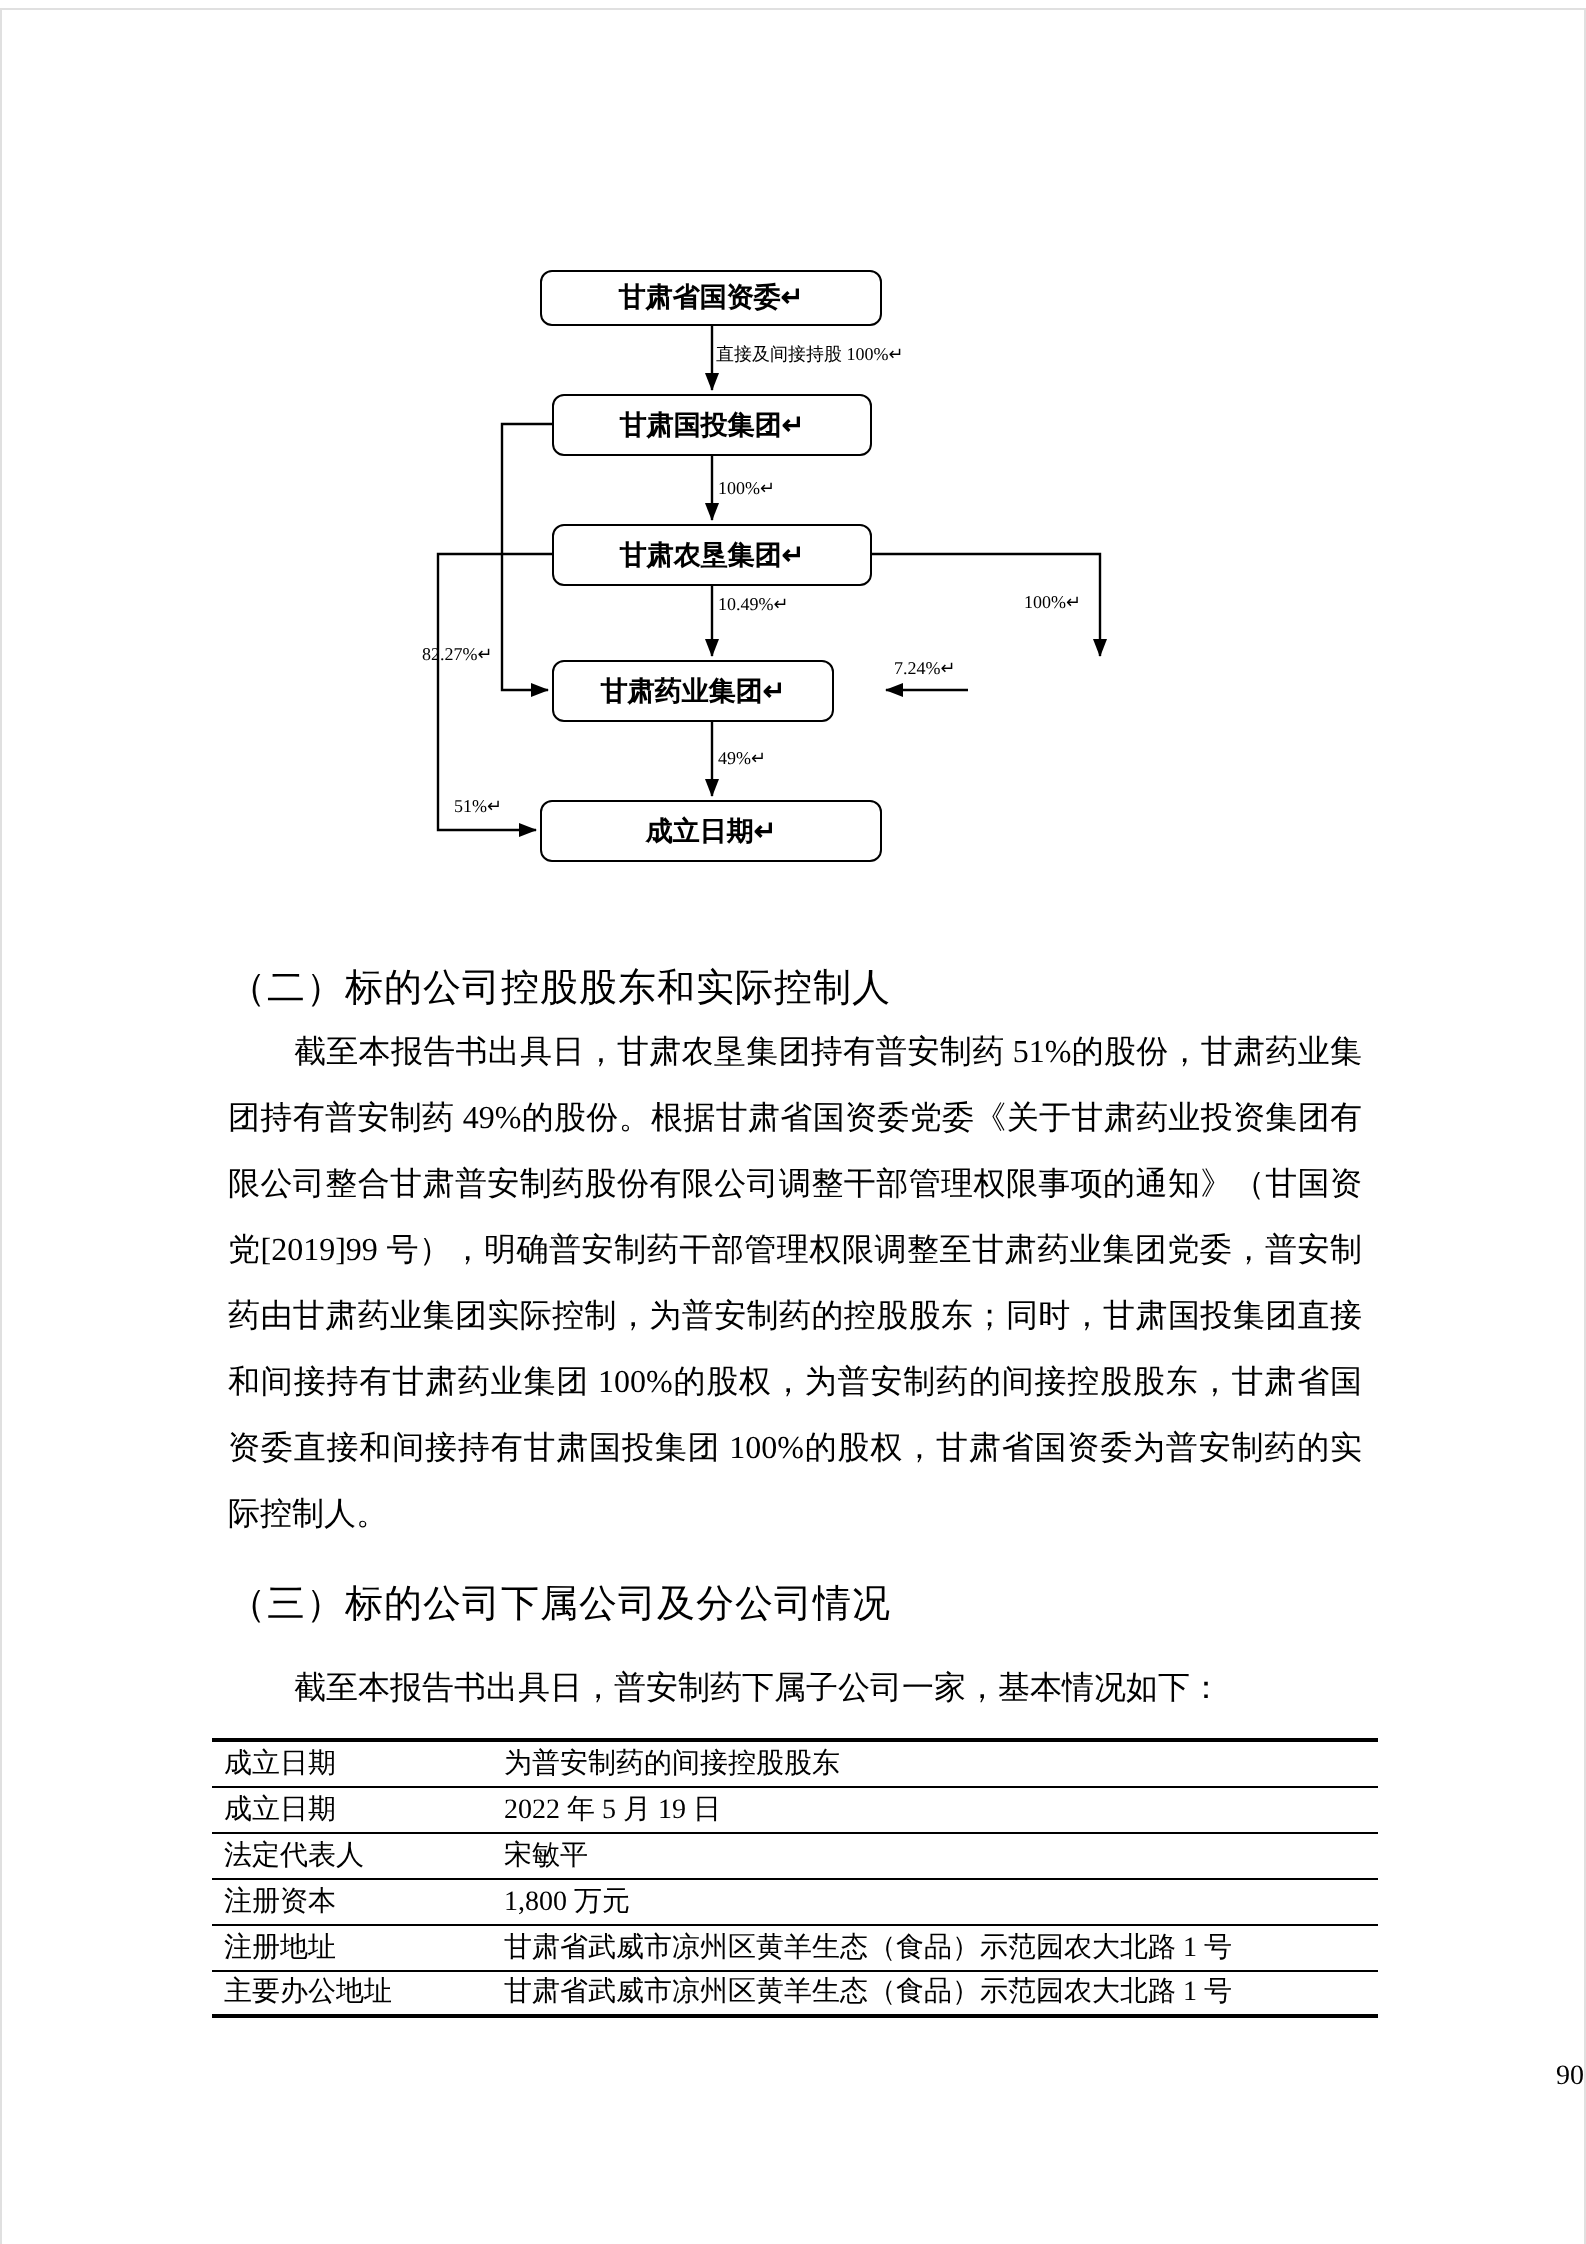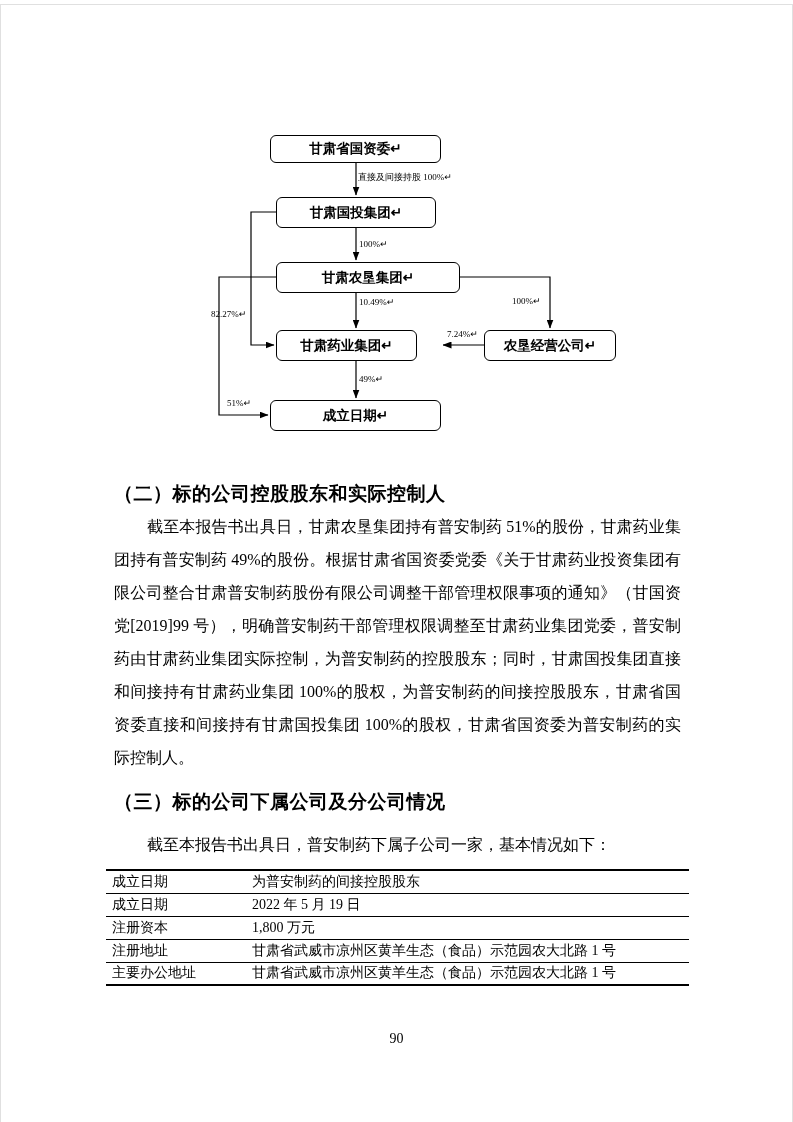--- a/index.html
+++ b/index.html
@@ -18,21 +18,21 @@
     font-weight:bold; font-size:13.5px; background:#fff;
     font-family:"Liberation Serif", serif; white-space:nowrap;
   }
   .edge-label {
     position:absolute; font-size:9px; line-height:11px; white-space:nowrap;
     font-family:"Liberation Serif", serif; color:#000;
   }
   
   .sec-heading {
     position:absolute; left:113px; width:567px;
-    font-family:"Liberation Sans", sans-serif; font-weight:bold;
+    font-family:"Liberation Sans", sans-serif; font-weight:normal;
     font-size:19px; letter-spacing:0.5px; color:#000;
   }
   .body-para {
     position:absolute; left:113px; width:567px;
     font-size:16px; line-height:33px; text-align:justify; text-indent:33px;
   }
   
   .info-table {
     position:absolute; left:105px; top:864px; width:583px;
     border-collapse:collapse; font-size:14px;
@@ -40,21 +40,21 @@
   }
   .info-table td {
     border-bottom:1px solid #000; height:23px; padding:1px 4px 1px 6px;
     vertical-align:middle; white-space:nowrap;
   }
   .info-table tr:last-child td { border-bottom:none; }
   .t-label { width:140px; }
   
   .page-number {
     position:absolute; left:0; top:1026px; width:100%;
-    text-align:center; font-size:14px;
+    text-align:right; font-size:14px;
   }
 </style>
 </head>
 <body>
 
 <div class="page">
 
   <div class="diagram">
 
     <svg width="793" height="455" viewBox="0 0 793 455">
@@ -68,31 +68,30 @@
       <polyline points="355,288 355,323" fill="none" stroke="#000" stroke-width="1.2" marker-end="url(#arrow)"></polyline>
       <polyline points="435,272 549,272 549,323" fill="none" stroke="#000" stroke-width="1.2" marker-end="url(#arrow)"></polyline>
       <polyline points="483,340 442,340" fill="none" stroke="#000" stroke-width="1.2" marker-end="url(#arrow)"></polyline>
       <polyline points="275,207 250,207 250,340 273,340" fill="none" stroke="#000" stroke-width="1.2" marker-end="url(#arrow)"></polyline>
       <polyline points="355,356 355,393" fill="none" stroke="#000" stroke-width="1.2" marker-end="url(#arrow)"></polyline>
       <polyline points="275,272 218,272 218,410 267,410" fill="none" stroke="#000" stroke-width="1.2" marker-end="url(#arrow)"></polyline>
     </svg>
 
     <div class="node" style="left:269px; top:130px; width:171px; height:28px;">甘肃省国资委↵</div>
     <div class="node" style="left:275px; top:192px; width:160px; height:31px;">甘肃国投集团↵</div>
-    <div class="node" style="left:275px; top:257px; width:184px; height:31px;">甘肃农垦集团↵</div>
+    <div class="node" style="left:275px; top:257px; width:160px; height:31px;">甘肃农垦集团↵</div>
     <div class="node" style="left:275px; top:325px; width:141px; height:31px;">甘肃药业集团↵</div>
-    <div class="node" style="left:483px; top:325px; width:132px; height:31px;">农垦经营公司↵</div>
     <div class="node" style="left:269px; top:395px; width:171px; height:31px;">成立日期↵</div>
 
     <div class="edge-label" style="left:357px; top:167px;">直接及间接持股 100%↵</div>
     <div class="edge-label" style="left:358px; top:234px;">100%↵</div>
     <div class="edge-label" style="left:358px; top:292px;">10.49%↵</div>
     <div class="edge-label" style="left:511px; top:291px;">100%↵</div>
     <div class="edge-label" style="left:446px; top:324px;">7.24%↵</div>
-    <div class="edge-label" style="left:210px; top:304px;text-align:center;">82.27%↵</div>
+    <div class="edge-label" style="left:210px; top:317px;text-align:center;">82.27%↵</div>
     <div class="edge-label" style="left:358px; top:369px;">49%↵</div>
     <div class="edge-label" style="left:226px; top:393px;">51%↵</div>
   </div>
 
   <div class="sec-heading" style="top:476px;">（二）标的公司控股股东和实际控制人</div>
   <div class="body-para" style="top:505px;">截至本报告书出具日，甘肃农垦集团持有普安制药 51%的股份，甘肃药业集团持有普安制药 49%的股份。根据甘肃省国资委党委《关于甘肃药业投资集团有限公司整合甘肃普安制药股份有限公司调整干部管理权限事项的通知》（甘国资党[2019]99 号），明确普安制药干部管理权限调整至甘肃药业集团党委，普安制药由甘肃药业集团实际控制，为普安制药的控股股东；同时，甘肃国投集团直接和间接持有甘肃药业集团 100%的股权，为普安制药的间接控股股东，甘肃省国资委直接和间接持有甘肃国投集团 100%的股权，甘肃省国资委为普安制药的实际控制人。</div>
 
   <div class="sec-heading" style="top:784px;">（三）标的公司下属公司及分公司情况</div>
   <div class="body-para" style="top:823px;">截至本报告书出具日，普安制药下属子公司一家，基本情况如下：</div>
 
@@ -100,20 +99,24 @@
     <tbody>
       <tr>
         <td class="t-label">成立日期</td>
         <td class="t-value">为普安制药的间接控股股东</td>
       </tr>
       <tr>
         <td class="t-label">成立日期</td>
         <td class="t-value">2022 年 5 月 19 日</td>
       </tr>
       <tr>
+        <td class="t-label">法定代表人</td>
+        <td class="t-value">宋敏平</td>
+      </tr>
+      <tr>
         <td class="t-label">注册资本</td>
         <td class="t-value">1,800 万元</td>
       </tr>
       <tr>
         <td class="t-label">注册地址</td>
         <td class="t-value">甘肃省武威市凉州区黄羊生态（食品）示范园农大北路 1 号</td>
       </tr>
       <tr>
         <td class="t-label">主要办公地址</td>
         <td class="t-value">甘肃省武威市凉州区黄羊生态（食品）示范园农大北路 1 号</td>

